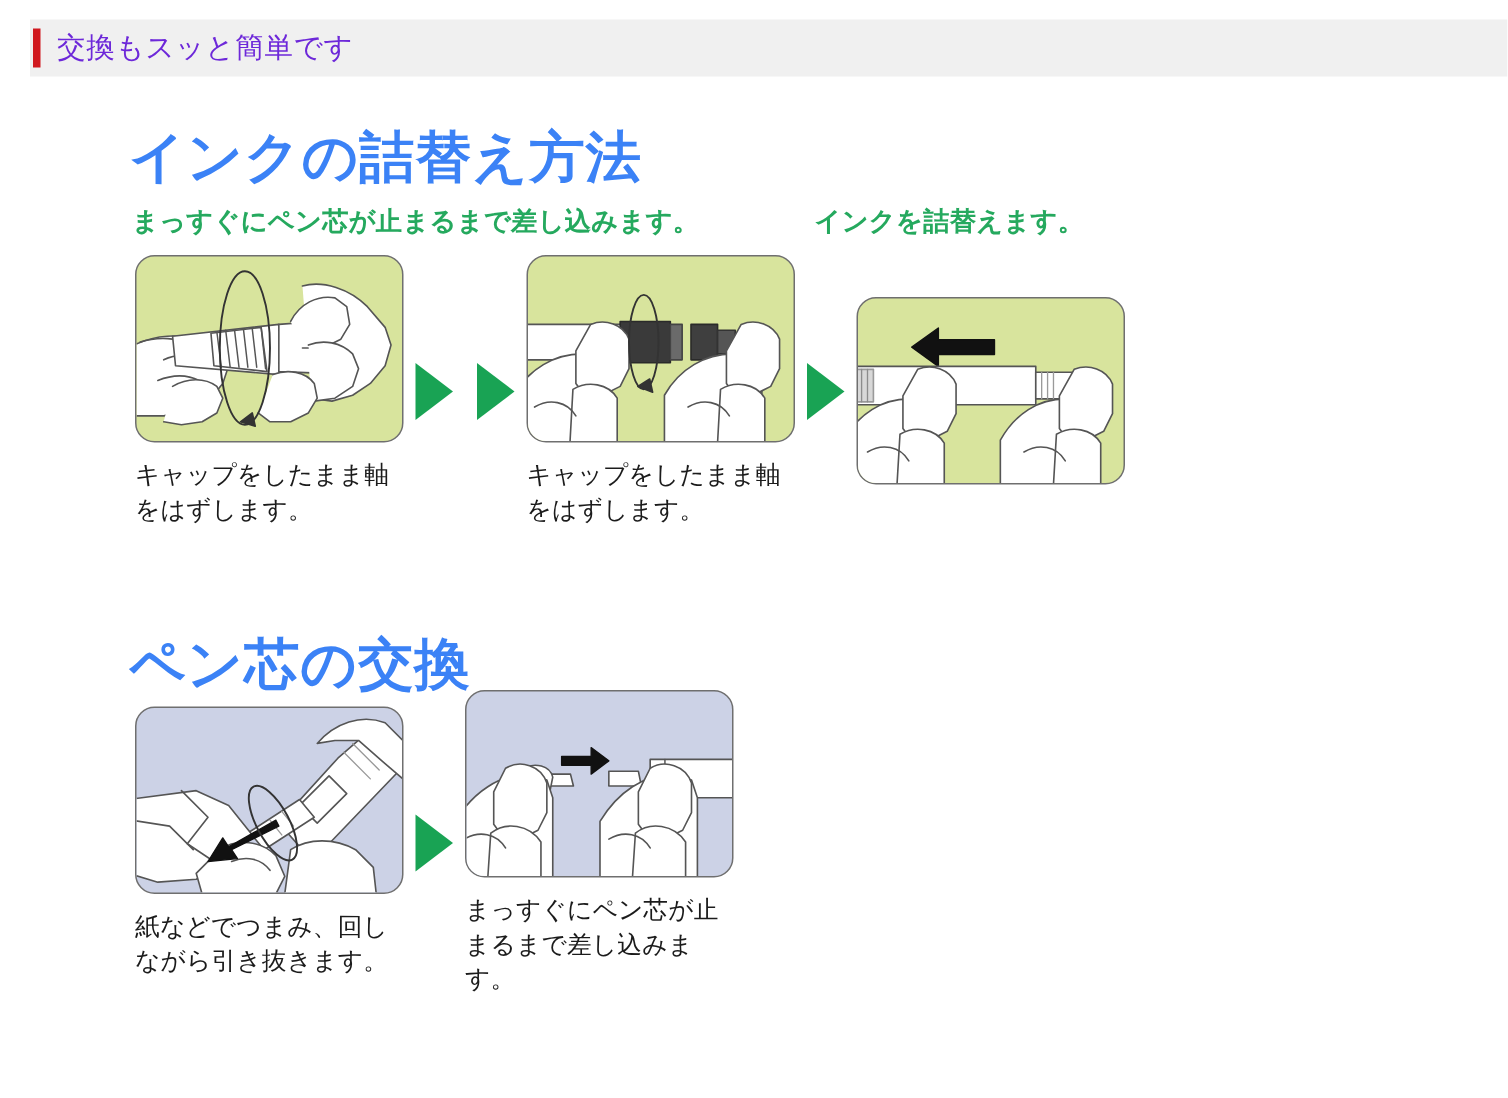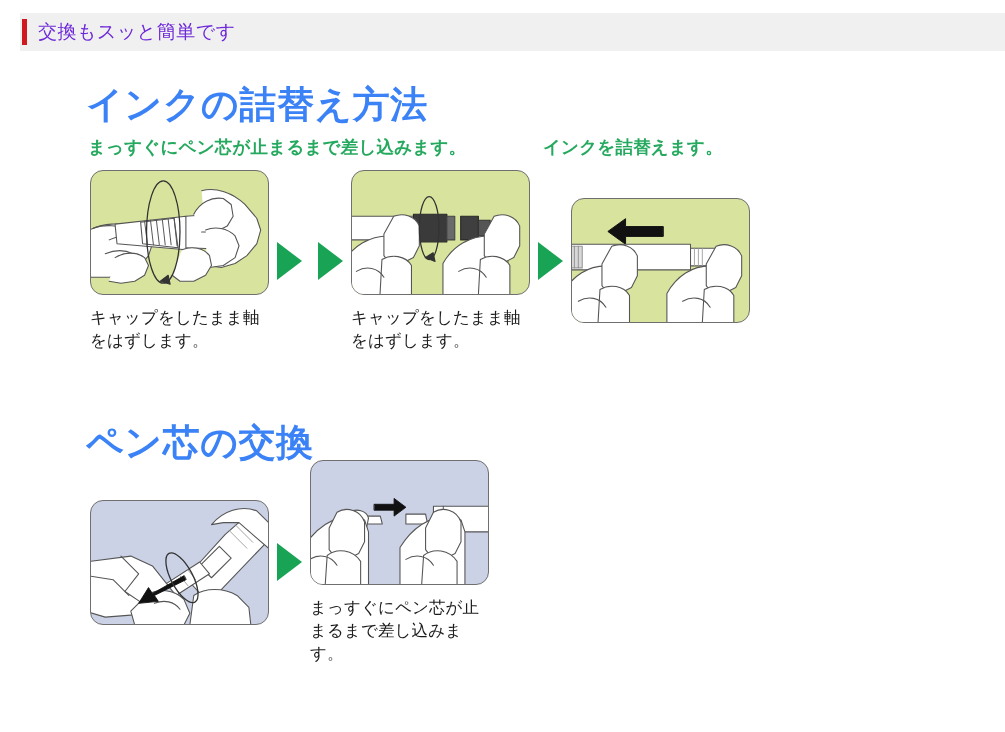--- a/index.html
+++ b/index.html
@@ -296,20 +296,21 @@
 
               <path d="M122 24 C134 10 152 4 168 10 L180 22 L180 48 L166 36 L150 22 L134 22 Z" fill="#fff"></path>
               <path d="M104 96 C116 88 134 88 148 96 L160 108 L162 126 L100 126 Z" fill="#fff"></path>
 
               <path d="M96 80 L64 96 L68 102 L48 104 L58 88 L62 94 L94 76 Z" fill="#111" stroke="#111" stroke-width="0.9"></path>
 
               <ellipse cx="92" cy="78" rx="11" ry="28" transform="rotate(-28 92 78)" stroke="#333" stroke-width="1.3"></ellipse>
             </g>
           </svg>
         </div>
+        <div class="caption">紙などでつまみ、回しながら引き抜きます。</div>
       </div>
 
       <div class="arrow-sep">
           <div class="tri"></div>
         </div>
 
       <div class="step">
         <div class="panel blue">
           <svg viewBox="0 0 179 125" xmlns="http://www.w3.org/2000/svg">
             <g fill="none" stroke="#555" stroke-width="1.1" stroke-linejoin="round" stroke-linecap="round">

